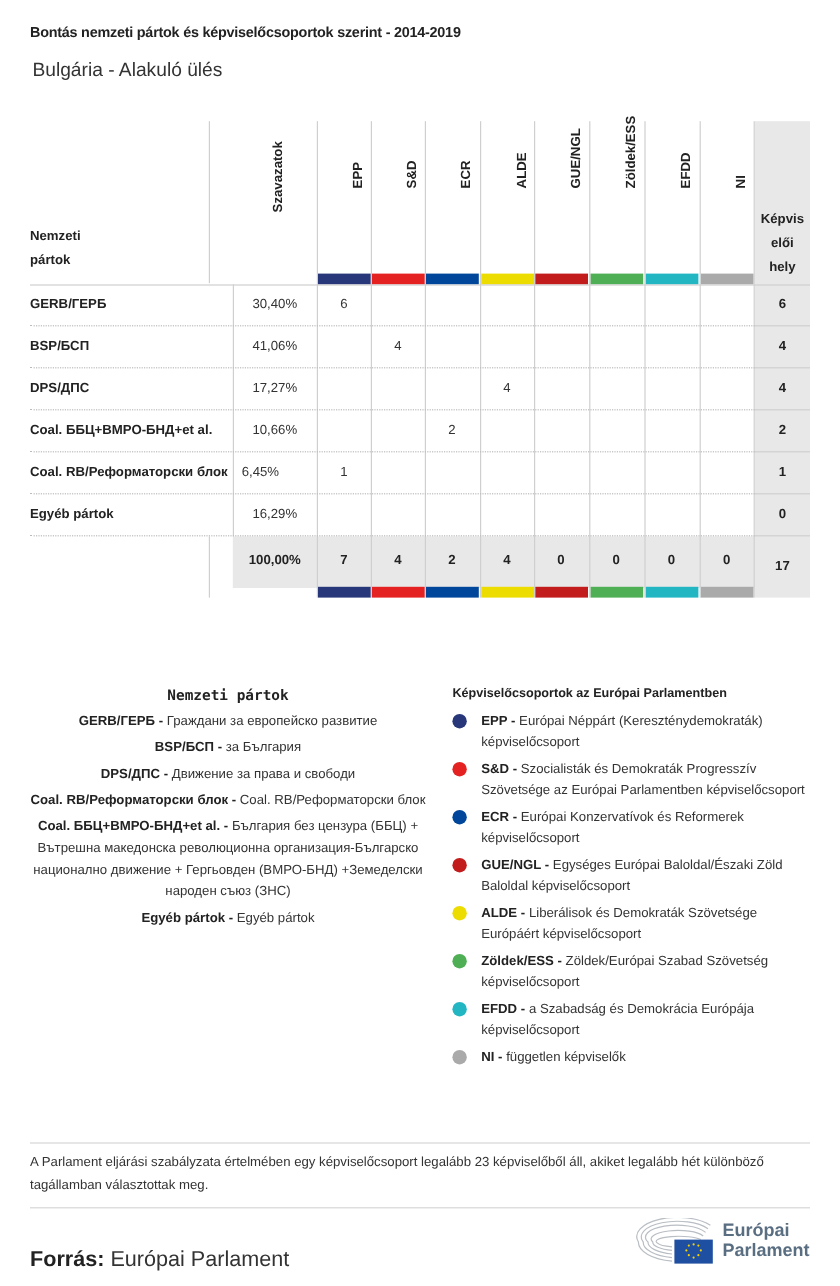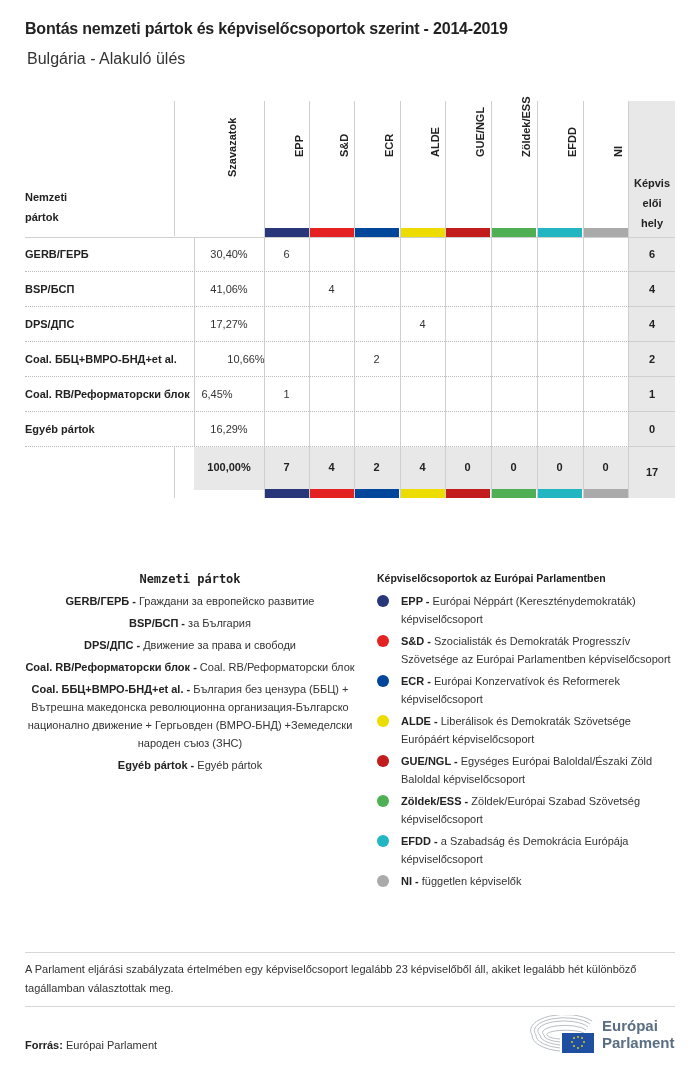--- a/index.html
+++ b/index.html
@@ -1,17 +1,17 @@
 <!DOCTYPE html>
 <html><head>
 <meta charset="utf-8">
 <style>
   * { box-sizing: border-box; margin: 0; padding: 0; }
   body { width: 700px; height: 1072px; background: #ffffff; font-family: "Liberation Sans", sans-serif; color: #222; position: relative; overflow: hidden; }
-  .title { position: absolute; left: 25px; top: 20px; font-size: 16px; font-weight: bold; color: #222; letter-spacing: -0.2px; }
+  .title { position: absolute; left: 25px; top: 20px; font-size: 12px; font-weight: bold; color: #222; letter-spacing: -0.2px; }
   .subtitle { position: absolute; left: 27px; top: 50px; font-size: 16px; color: #333; }
 
   
   .tbl { position: absolute; left: 25px; top: 101px; width: 650px; }
   .hdr { position: absolute; top: 0; height: 136px; }
   .vdiv { position: absolute; width: 1px; background: #cfcfcf; }
   .hdr-label { position: absolute; font-size: 11px; font-weight: bold; color: #222; }
   .rot { position: absolute; bottom: 60px; left: 50%; transform-origin: 0 0; transform: rotate(-90deg); white-space: nowrap; font-size: 11px; font-weight: bold; color: #222; }
   .colorbar { position: absolute; height: 9px; }
   .row { position: absolute; left: 0; width: 650px; height: 35px; }
@@ -27,21 +27,21 @@
   .leg-left p { font-size: 11px; line-height: 18px; margin-bottom: 4px; color: #333; }
   .leg-left b { color: #222; }
   .leg-right { position: absolute; left: 377px; top: 572px; width: 300px; }
   .leg-right h3 { font-size: 10.5px; font-weight: bold; margin-bottom: 8px; color: #222; }
   .leg-item { position: relative; padding-left: 24px; font-size: 11px; line-height: 18px; margin-bottom: 4px; color: #333; }
   .leg-item b { color: #222; }
   .dot { position: absolute; left: 0; top: 3px; width: 12px; height: 12px; border-radius: 50%; }
 
   .hr { position: absolute; left: 25px; width: 650px; height: 1px; background: #d6d6d6; }
   .note { position: absolute; left: 25px; top: 960px; width: 650px; font-size: 11px; line-height: 19px; color: #333; }
-  .source { position: absolute; left: 25px; top: 1039px; font-size: 11px; color: #333; }
+  .source { position: absolute; left: 25px; top: 1039px; font-size: 18px; color: #333; }
   .source b { color: #222; }
   .logo { position: absolute; left: 530px; top: 1015px; width: 150px; height: 40px; }
   .logo-text { position: absolute; left: 72px; top: 2px; font-size: 15px; line-height: 17px; color: #5a6e82; font-weight: bold; }
 </style>
 </head>
 <body>
 
 <div class="title">Bontás nemzeti pártok és képviselőcsoportok szerint - 2014-2019</div>
 <div class="subtitle">Bulgária - Alakuló ülés</div>
 
@@ -164,21 +164,21 @@
         <div class="cell" style="left:420px; width:45px;"></div>
         <div class="cell" style="left:466px; width:45px;"></div>
         <div class="cell" style="left:512px; width:45px;"></div>
         <div class="cell" style="left:558px; width:45px;"></div>
         <div class="cell bold" style="left:604px; width:46px;">4</div>
         <div style="position:absolute; left:604px; bottom:0; width:46px; height:1px; background:#cfcfcf;"></div>
       </div>
       <div class="row" style="top: 241px;">
         <div class="dotline"></div>
         <div class="cell name" style="left:0; width:169px;">Coal. ББЦ+ВМРО-БНД+et al.</div>
-        <div class="cell" style="left:186px; width:70px;">10,66%</div>
+        <div class="cell" style="left:169px; width:70px;">10,66%</div>
         <div class="cell" style="left:239px; width:45px;"></div>
         <div class="cell" style="left:284px; width:45px;"></div>
         <div class="cell" style="left:329px; width:45px;">2</div>
         <div class="cell" style="left:375px; width:45px;"></div>
         <div class="cell" style="left:420px; width:45px;"></div>
         <div class="cell" style="left:466px; width:45px;"></div>
         <div class="cell" style="left:512px; width:45px;"></div>
         <div class="cell" style="left:558px; width:45px;"></div>
         <div class="cell bold" style="left:604px; width:46px;">2</div>
         <div style="position:absolute; left:604px; bottom:0; width:46px; height:1px; background:#cfcfcf;"></div>
@@ -239,22 +239,22 @@
       <p><b>Egyéb pártok -</b> <span>Egyéb pártok</span></p>
     </div>
 </div>
 
 <div class="leg-right">
   <h3>Képviselőcsoportok az Európai Parlamentben</h3>
   <div id="group-legend">
       <div class="leg-item"><span class="dot" style="background:#283779"></span><b>EPP -</b> <span>Európai Néppárt (Kereszténydemokraták) képviselőcsoport</span></div>
       <div class="leg-item"><span class="dot" style="background:#e52222"></span><b>S&amp;D -</b> <span>Szocialisták és Demokraták Progresszív Szövetsége az Európai Parlamentben képviselőcsoport</span></div>
       <div class="leg-item"><span class="dot" style="background:#00469a"></span><b>ECR -</b> <span>Európai Konzervatívok és Reformerek képviselőcsoport</span></div>
+      <div class="leg-item"><span class="dot" style="background:#c31c1c"></span><b>GUE/NGL -</b> <span>Egységes Európai Baloldal/Északi Zöld Baloldal képviselőcsoport</span></div>
       <div class="leg-item"><span class="dot" style="background:#ecdc00"></span><b>ALDE -</b> <span>Liberálisok és Demokraták Szövetsége Európáért képviselőcsoport</span></div>
-      <div class="leg-item"><span class="dot" style="background:#c31c1c"></span><b>GUE/NGL -</b> <span>Egységes Európai Baloldal/Északi Zöld Baloldal képviselőcsoport</span></div>
       <div class="leg-item"><span class="dot" style="background:#4faf54"></span><b>Zöldek/ESS -</b> <span>Zöldek/Európai Szabad Szövetség képviselőcsoport</span></div>
       <div class="leg-item"><span class="dot" style="background:#22b6c3"></span><b>EFDD -</b> <span>a Szabadság és Demokrácia Európája képviselőcsoport</span></div>
       <div class="leg-item"><span class="dot" style="background:#aaaaaa"></span><b>NI -</b> <span>független képviselők</span></div>
     </div>
 </div>
 
 <div class="hr" style="top:952px;"></div>
 <div class="note">A Parlament eljárási szabályzata értelmében egy képviselőcsoport legalább 23 képviselőből áll, akiket legalább hét különböző tagállamban választottak meg.</div>
 <div class="hr" style="top:1006px;"></div>
 

